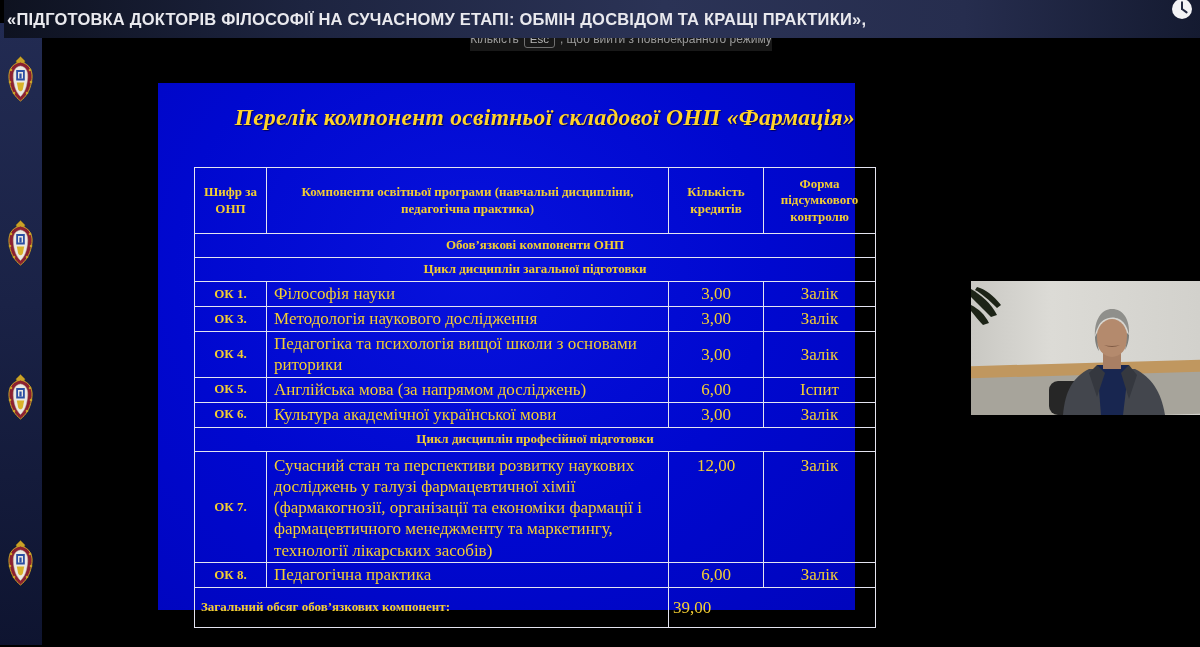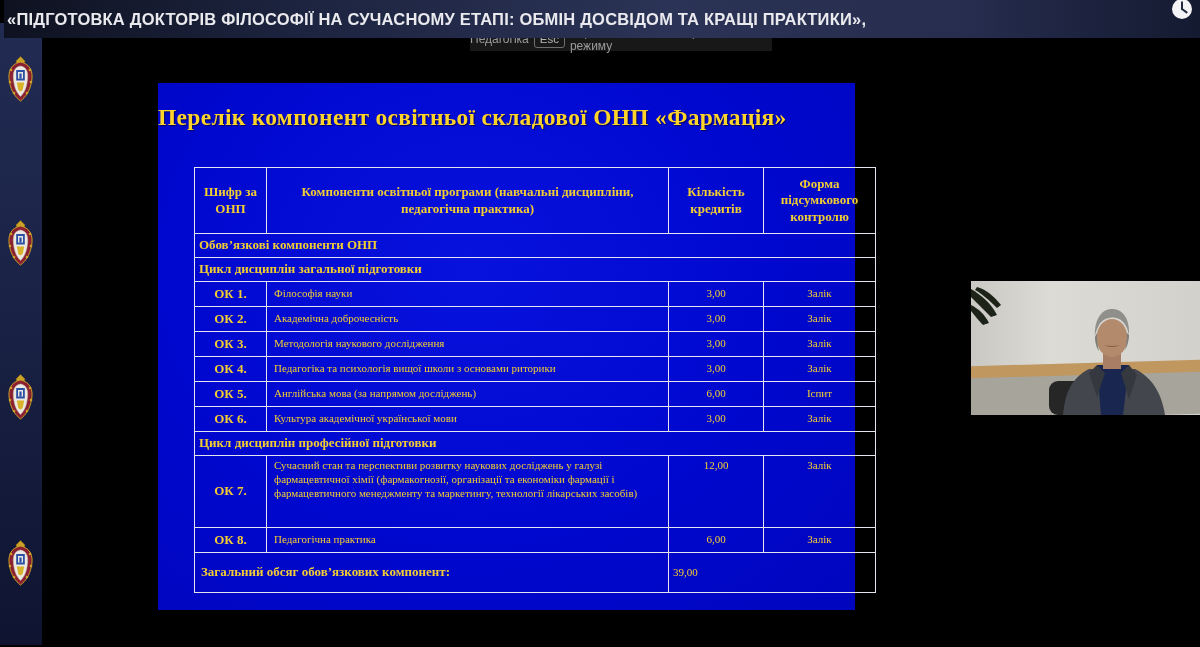--- a/index.html
+++ b/index.html
@@ -39,38 +39,39 @@
   }
   .crest { position:absolute; left:7px; width:27px; height:47px; }
 
   
   .slide {
     position:absolute; left:158px; top:83px; width:697px; height:527px;
     background:radial-gradient(ellipse at 45% 35%, #0712dd 0%, #0008cf 55%, #0005bd 100%);
     z-index:5;
   }
   .slide-title {
-    margin-top:21px; text-align:left;
+    margin-top:21px; text-align:right;
     font-family:"Liberation Serif", serif; font-weight:bold;
     font-size:23.5px; color:#ffd42a; letter-spacing:0.3px;
     text-shadow:1px 1px 1px #000060;
+    font-style:italic;
   }
   table.onp {
     position:absolute; left:8px; top:84px; width:681px;
     border-collapse:collapse; table-layout:fixed;
     font-family:"Liberation Serif", serif; color:#f3ce32;margin-left:28px;
   }
   table.onp col.c1{width:72px;} table.onp col.c2{width:402px;}
   table.onp col.c3{width:95px;} table.onp col.c4{width:112px;}
   table.onp th, table.onp td {
-    border:1.6px solid #e4e4f0; font-size:11px; line-height:1.25;
+    border:1.6px solid #e4e4f0; font-size:17px; line-height:1.25;
     padding:1px 4px; overflow:hidden;
   }
   table.onp thead th { height:66px; font-weight:bold; text-align:center; vertical-align:middle; font-size:13px; }
-  tr.section-row td { height:24px; font-weight:bold; vertical-align:middle; font-size:13px; }
+  tr.section-row td { height:24px; font-weight:bold; text-align:center; vertical-align:middle; font-size:13px; }
   tr.course-row { height:25px; }
   tr.course-row td.code   { font-weight:bold; text-align:center; vertical-align:middle; font-size:13px; }
   tr.course-row td.cname  { text-align:left; padding-left:7px; vertical-align:middle; }
   tr.course-row td.credits, tr.course-row td.form { text-align:center; vertical-align:middle; }
   tr.course-row.tall { height:72px; }
   tr.course-row.tall td.cname   { vertical-align:top; padding-top:3px; }
   tr.course-row.tall td.credits, tr.course-row.tall td.form { vertical-align:top; padding-top:3px; }
   tr.total-row { height:40px; }
   tr.total-row td.total-label { font-weight:bold; text-align:left; padding-left:6px; vertical-align:middle; font-size:13px; }
   tr.total-row td.total-value { text-align:left; vertical-align:middle; }
@@ -90,21 +91,21 @@
   <span class="vid-title">«ПІДГОТОВКА ДОКТОРІВ ФІЛОСОФІЇ НА СУЧАСНОМУ ЕТАПІ: ОБМІН ДОСВІДОМ ТА КРАЩІ ПРАКТИКИ»,</span>
 </div>
 
 <svg class="watch-later" viewBox="0 0 24 24">
   <circle cx="12" cy="12" r="10" fill="#f4f4f6"></circle>
   <line x1="12" y1="12" x2="12" y2="5.2" stroke="#22283f" stroke-width="2" stroke-linecap="round"></line>
   <line x1="12" y1="12" x2="16.6" y2="15.4" stroke="#22283f" stroke-width="2" stroke-linecap="round"></line>
 </svg>
 
 <div class="esc-toast">
-  <span>Педагогіка</span>
+  <span>Кількість</span>
   <span class="esc-key">Esc</span>
   <span>, щоб вийти з повноекранного режиму</span>
 </div>
 
 <div class="left-strip" id="left-strip">
     <svg class="crest" viewBox="0 0 27 47" style="top: 33px;">
     <polygon points="9,5 13.5,0.5 18,5 16.5,9 10.5,9" fill="#c9a227" stroke="#8a6c12" stroke-width="0.5"></polygon>
     <path d="M13.5,6 C3.5,8 0.5,16 2.5,26 C4.5,36 8.5,41 13.5,45 C18.5,41 22.5,36 24.5,26 C26.5,16 23.5,8 13.5,6 Z" fill="#8c2030" stroke="#c9a227" stroke-width="1"></path>
     <circle cx="4" cy="14" r="1.3" fill="#c9a227"></circle>
     <circle cx="23" cy="14" r="1.3" fill="#c9a227"></circle>
@@ -190,26 +191,20 @@
         <tr class="section-row">
           <td colspan="4">Цикл дисциплін загальної підготовки</td>
         </tr>
         <tr class="course-row">
           <td class="code">ОК 1.</td>
           <td class="cname">Філософія науки</td>
           <td class="credits">3,00</td>
           <td class="form">Залік</td>
         </tr>
         <tr class="course-row">
-          <td class="code">ОК 2.</td>
-          <td class="cname">Академічна доброчесність</td>
-          <td class="credits">3,00</td>
-          <td class="form">Залік</td>
-        </tr>
-        <tr class="course-row">
           <td class="code">ОК 3.</td>
           <td class="cname">Методологія наукового дослідження</td>
           <td class="credits">3,00</td>
           <td class="form">Залік</td>
         </tr>
         <tr class="course-row">
           <td class="code">ОК 4.</td>
           <td class="cname">Педагогіка та психологія вищої школи з основами риторики</td>
           <td class="credits">3,00</td>
           <td class="form">Залік</td>

